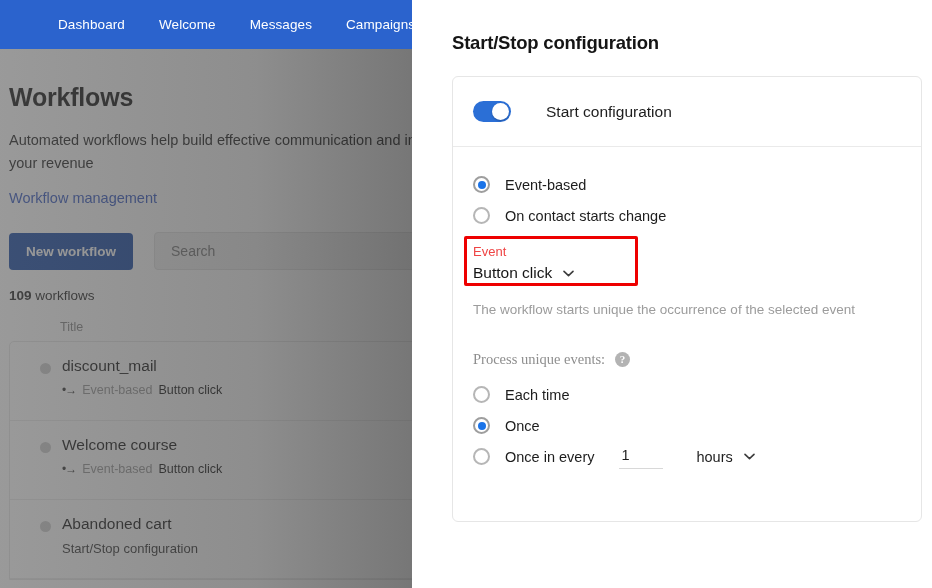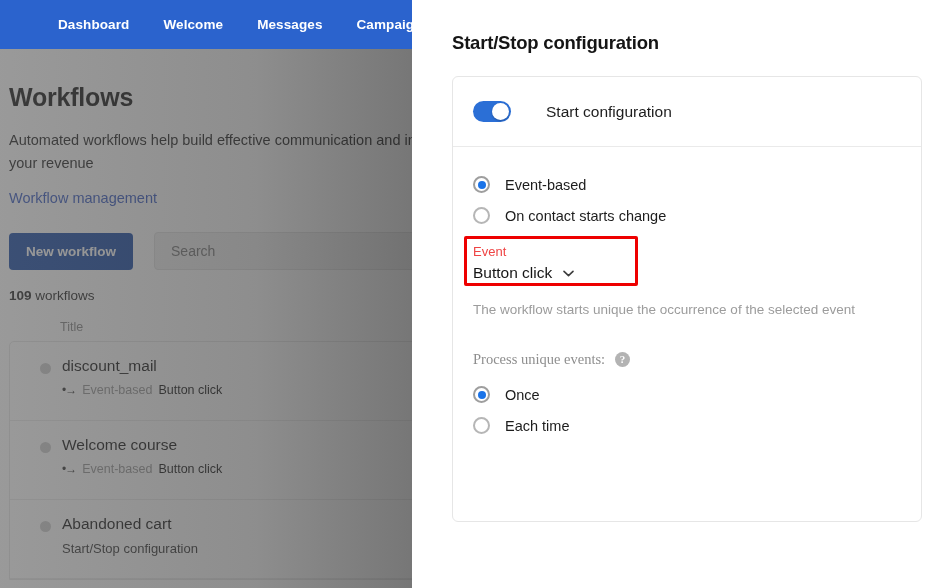--- a/index.html
+++ b/index.html
@@ -24,21 +24,21 @@
     position: absolute; left: 0; top: 0;
     width: 560px; height: 49px;
     background: #2b63cd;
     display: flex; align-items: center;
     padding-left: 58px;
     gap: 34px;
   }
   .nav-item {
     color: #ffffff;
     font-size: 13.5px;
-    font-weight: 700;
+    font-weight: 400;
     letter-spacing: .1px;
     white-space: nowrap;
     cursor: pointer;
   }
 
   #page-body {
     position: absolute; left: 0; top: 49px;
     width: 560px; height: 539px;
     background: #ffffff;
     padding: 34px 0 0 9px;
@@ -357,26 +357,37 @@
 
         <div id="event-hint">The workflow starts unique the occurrence of the selected event</div>
 
         <div id="unique-head">
           <span id="unique-label">Process unique events:</span>
           <span class="help-icon">?</span>
         </div>
 
         <div id="unique-radios">
           <div class="radio-row">
+            <span class="radio"></span>
+            <span class="radio-label">Each time</span>
+          </div>
+          <div class="radio-row">
             <span class="radio checked"></span>
             <span class="radio-label">Once</span>
           </div>
-          <div class="radio-row">
+          <div class="radio-row inline">
             <span class="radio"></span>
-            <span class="radio-label">Each time</span>
+            <span class="radio-label">Once in every</span>
+            <input id="interval-input" type="text" value="1" style="">
+            <span id="unit-row">
+              <span id="unit-value">hours</span>
+              <svg class="chev" viewBox="0 0 11 7">
+                <path d="M1 1.3 L5.5 5.6 L10 1.3" fill="none" stroke="#3c3c3c" stroke-width="1.6" stroke-linecap="round" stroke-linejoin="round"></path>
+              </svg>
+            </span>
           </div>
         </div>
 
       </div>
     </div>
   </div>
 
 </div>
 
 </body></html>

